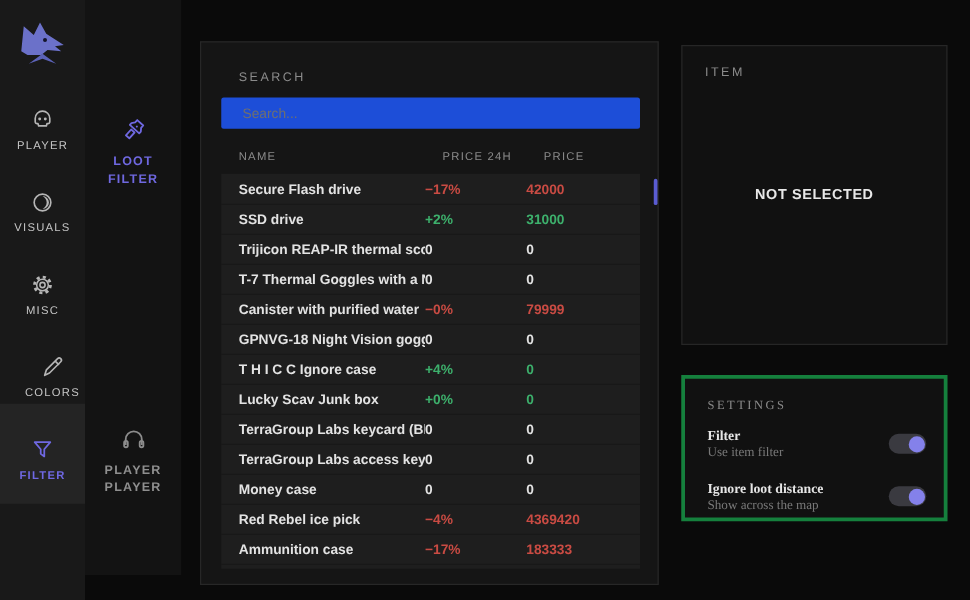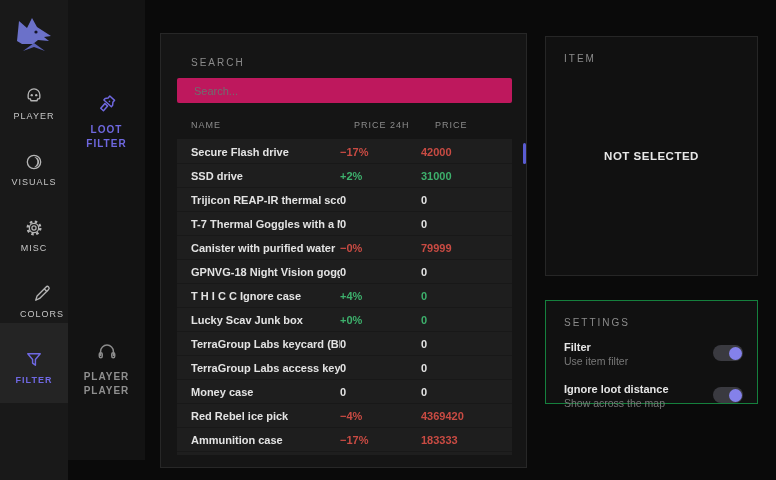--- a/index.html
+++ b/index.html
@@ -24,21 +24,21 @@
                       letter-spacing:1px; font-weight:700; color:#8f8f8f; }
   .subnav-item.active .lbl { color:#6f68e0; }
   .sn-0 { top:93px; } .sn-1 { top:340px; }
 
   
   .main-panel { position:absolute; left:160px; top:17px; width:367px; height:435px;
                 background:#151515; border:1px solid #272727;margin-top:16px; }
   .sec-label { font-size:10px; letter-spacing:2px; color:#8b8b8b; font-weight:400; }
   .main-panel .sec-label { position:absolute; left:30px; top:23px; }
   .search-input { position:absolute; left:16px; top:44px; width:335px; height:25px;
-                  background:#be185d; border:none; border-radius:2px; outline:none;
+                  background:#1d4ed8; border:none; border-radius:2px; outline:none;
                   color:#cfcfcf; font-size:11px; padding:0 17px;
                   font-family:"Liberation Sans", sans-serif; }
   .search-input::placeholder { color:#6f6f6f; }
   .thead { position:absolute; top:86px; left:0; width:100%; font-size:9px; letter-spacing:1px;
            color:#8b8b8b; }
   .thead .th-name  { position:absolute; left:30px; }
   .thead .th-p24   { position:absolute; left:193px; }
   .thead .th-price { position:absolute; left:274px; }
   .table { position:absolute; left:16px; top:105px; width:335px; height:316px;
            background:#1e1e1e; overflow:hidden; padding-top:1px; }
@@ -54,22 +54,22 @@
   .scroll-thumb { position:absolute; right:0px; top:109px; width:3px; height:21px;
                   background:#5a5cd2; border-radius:2px; cursor:pointer; }
 
   
   .item-panel { position:absolute; left:545px; top:17px; width:213px; height:240px;
                 background:#111111; border:1px solid #262626;margin-top:19px; }
   .item-panel .sec-label { position:absolute; left:18px; top:16px; }
   .not-selected { position:absolute; top:50%; left:0; width:100%; transform:translateY(-50%);
                   text-align:center; font-size:11.5px; font-weight:700; letter-spacing:0.5px;
                   color:#e8e8e8; }
-  .settings-panel { position:absolute; left:545px; top:300px; width:213px; height:104px;
-                    background:#111111; border:1px solid #15803d; }
+  .settings-panel { position:absolute; left:545px; top:300px; width:213px; height:117px;
+                    background:#111111; border:3px solid #15803d;font-family:Liberation Serif, serif; }
   .settings-panel .sec-label { position:absolute; left:18px; top:16px; }
   .opt-row { position:absolute; left:18px; right:14px; height:32px; }
   .opt-0 { top:40px; } .opt-1 { top:82px; }
   .opt-title { font-size:11px; font-weight:700; color:#e5e5e5; }
   .opt-desc  { font-size:10.5px; color:#787878; margin-top:2px; }
   .toggle { position:absolute; right:0; top:4px; width:30px; height:16px; border-radius:8px;
             background:#3a3a40; cursor:pointer; }
   .toggle .knob { position:absolute; left:1.5px; top:1.5px; width:13px; height:13px;
                   border-radius:50%; background:#8481ea; transition:transform .1s; }
   .toggle.on .knob { transform:translateX(14px); }

